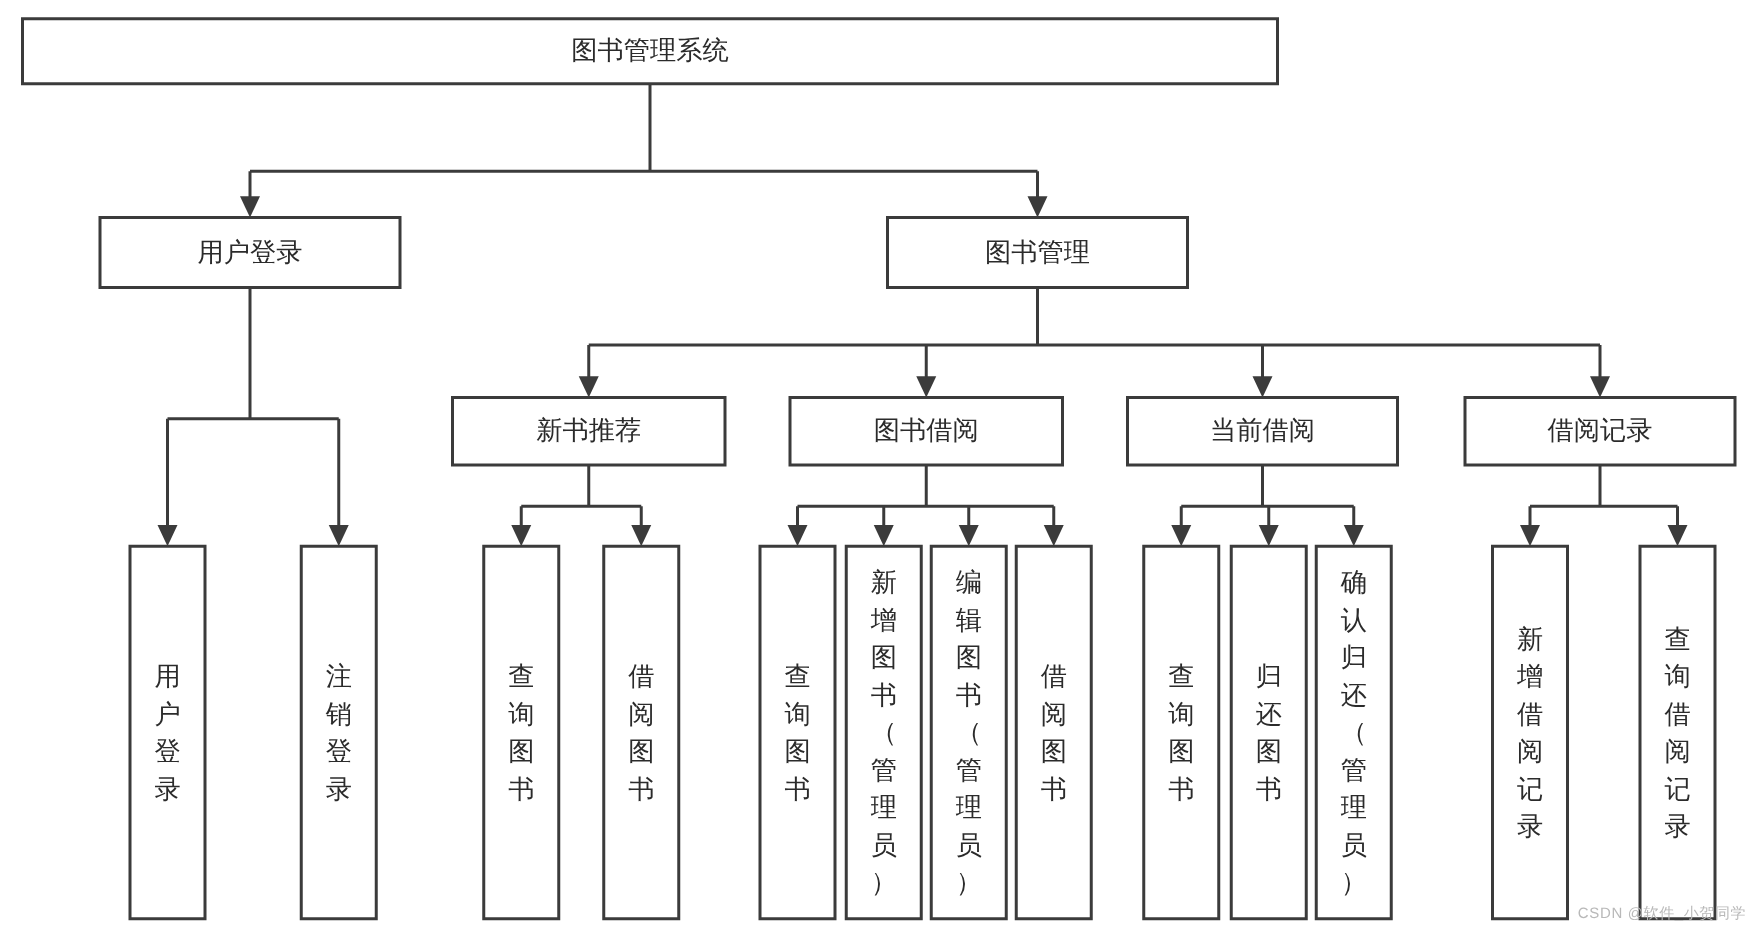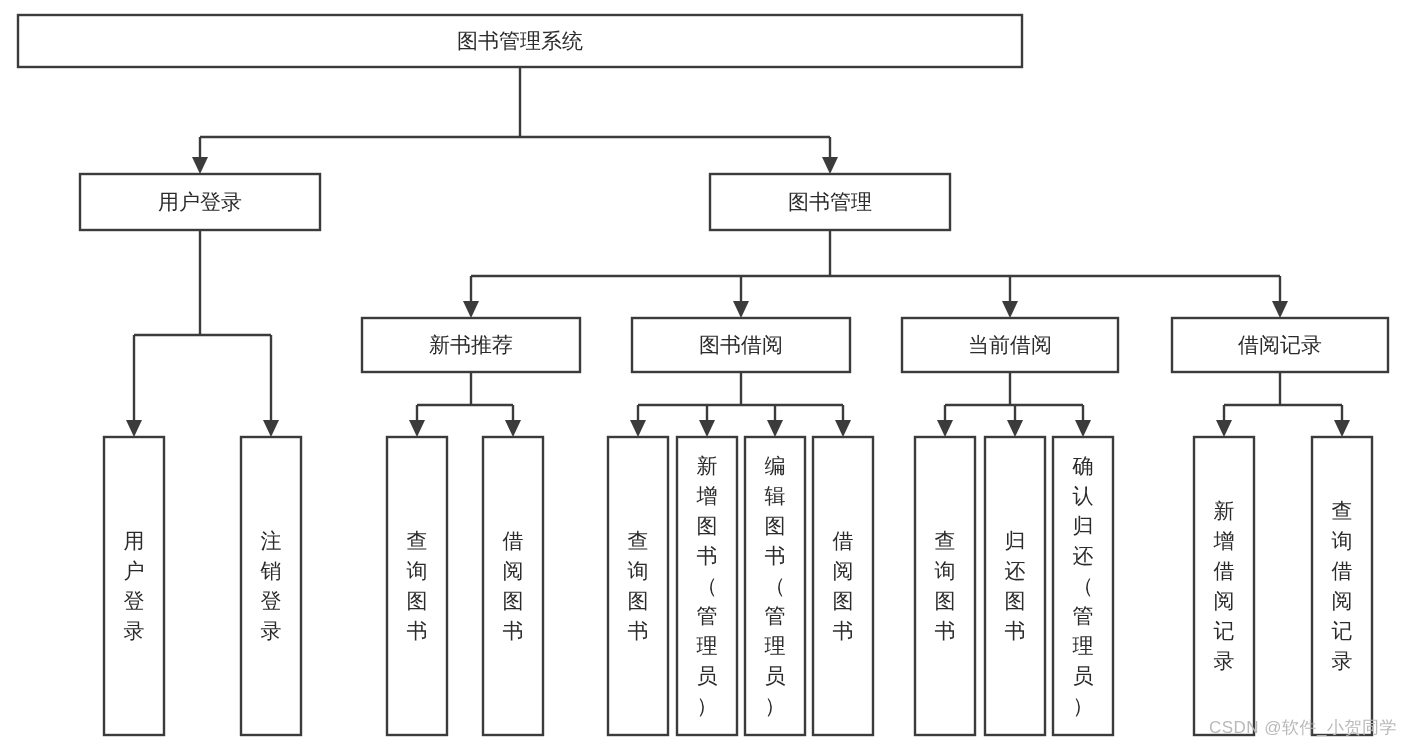--- a/index.html
+++ b/index.html
@@ -50,21 +50,21 @@
     font-family: "Liberation Sans", "DejaVu Sans", sans-serif;
     font-size: 21px;
     fill: #2b2b2b;
     text-anchor: middle;
   }
   .watermark {
     position: absolute;
     right: 8px;
     bottom: 8px;
     font-family: "Liberation Sans", "DejaVu Sans", sans-serif;
-    font-size: 17px;
+    font-size: 12px;
     color: #b9b9b9;
     letter-spacing: 0.5px;
     white-space: nowrap;
     user-select: none;
   }
 </style>
 </head>
 <body>
 
 <div id="diagram-root">

